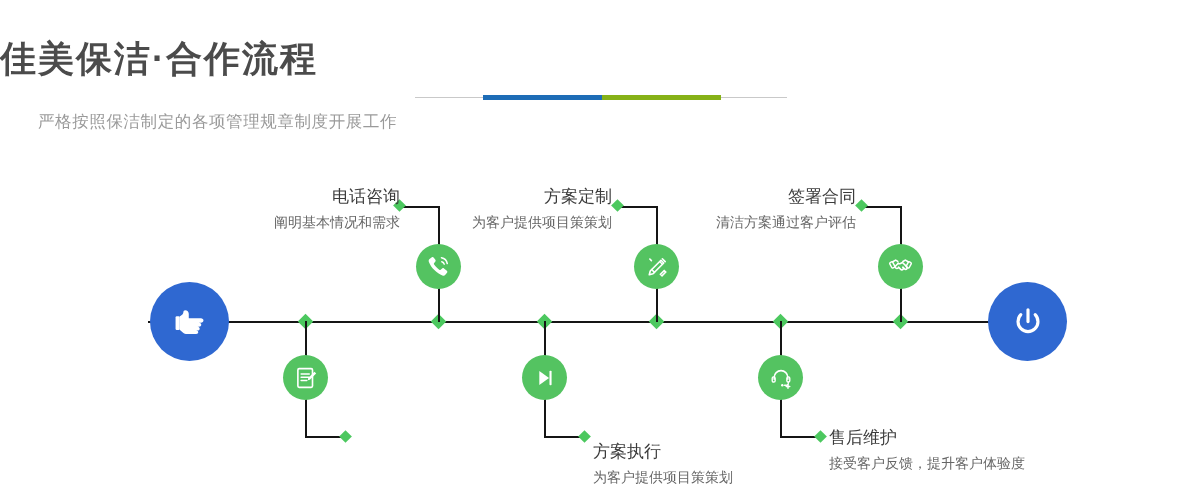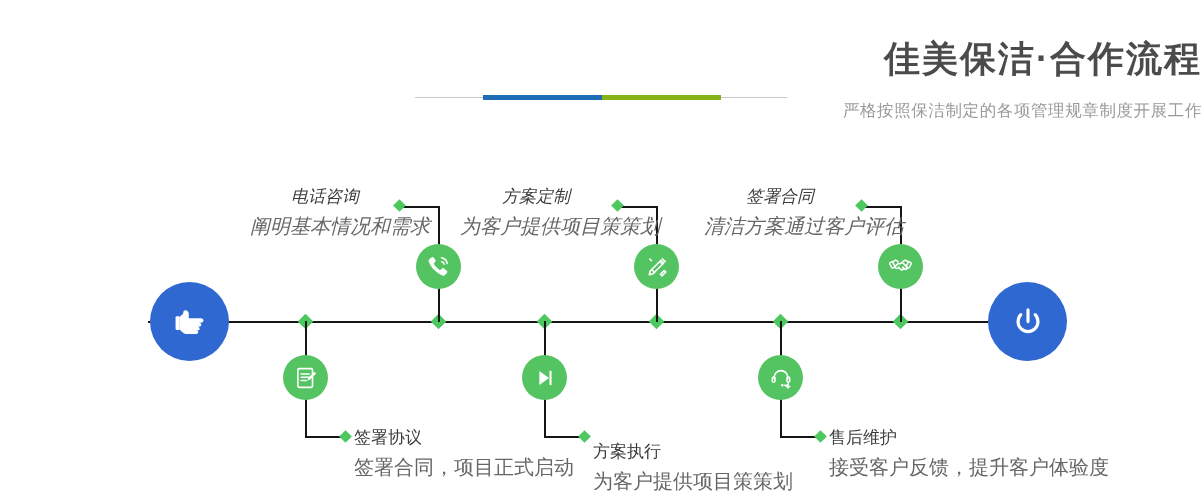--- a/index.html
+++ b/index.html
@@ -17,21 +17,21 @@
     background: #ffffff;
     overflow: hidden;
   }
 
   
   .header {
     position: absolute;
     left: 0;
     top: 36px;
     width: 1202px;
-    text-align: right;
+    text-align: left;
   }
   .title {
     font-size: 36px;
     font-weight: bold;
     color: #4b4b4b;
     letter-spacing: 2px;
     line-height: 1.25;
     white-space: nowrap;
   }
   .divider {
@@ -58,24 +58,26 @@
   }
   .divider .seg-green {
     position: absolute;
     left: 187px;
     top: 0;
     width: 119px;
     height: 5px;
     background: #86b117;
   }
   .subtitle {
+    margin-top: 11px;
     font-size: 16.5px;
     color: #9a9a9a;
     letter-spacing: 0.6px;
     white-space: nowrap;
+    padding-left: 38px;
   }
 
   
   .timeline {
     position: absolute;
     left: 0;
     top: 0;
     width: 1202px;
     height: 502px;
   }
@@ -133,26 +135,26 @@
   .step-text {
     position: absolute;
     white-space: nowrap;
   }
   .step-title {
     font-size: 17px;
     color: #3b3b3b;
     line-height: 1.3;
   }
   .step-desc {
-    font-size: 20px;
+    font-size: 14px;
     color: #666666;
     line-height: 1.45;
     margin-top: 4px;
   }
-  .step-text.above { text-align: center; font-style: italic; }
+  .step-text.above { text-align: right; }
   .step-text.below { text-align: left; }
 </style>
 </head>
 <body>
 
 <div id="page">
 
   <div class="header">
     <div class="title">佳美保洁·合作流程</div>
     <div class="divider">
@@ -210,24 +212,20 @@
     <div class="node-icon" style="left:283px; top:355px;">
       <span>
         <svg width="26" height="26" viewBox="0 0 32 32">
           <rect x="6" y="4.5" width="18" height="23" rx="1.6" fill="none" stroke="#ffffff" stroke-width="2"></rect>
           <line x1="10" y1="11" x2="20" y2="11" stroke="#ffffff" stroke-width="1.8" stroke-linecap="round"></line>
           <line x1="10" y1="15" x2="20" y2="15" stroke="#ffffff" stroke-width="1.8" stroke-linecap="round"></line>
           <line x1="10" y1="19" x2="17" y2="19" stroke="#ffffff" stroke-width="1.8" stroke-linecap="round"></line>
           <path fill="#ffffff" d="M26.4 8.3l2.1 2.1-7.7 7.7-2.7.6.6-2.7z"></path>
         </svg>
       </span>
-    </div>
-    <div class="step-text below" style="left:354px; top:427px;">
-      <div class="step-title">签署协议</div>
-      <div class="step-desc">签署合同，项目正式启动</div>
     </div>
 
     <div class="diamond" style="left:651px; top:316px;"></div>
     <div class="vline" style="left:656px; top:206px; height:116px;"></div>
     <div class="hline" style="left:618px; top:206px; width:40px;"></div>
     <div class="diamond" style="left:613px; top:201px; width:9px; height:9px;"></div>
     <div class="node-icon" style="left:634px; top:244px;">
       <span>
         <svg width="26" height="26" viewBox="0 0 32 32">
           <path fill="none" stroke="#ffffff" stroke-width="2" stroke-linejoin="round" d="M6.5 25.5l1.2-4.6L20.9 7.7l3.4 3.4L11.1 24.3z"></path>

